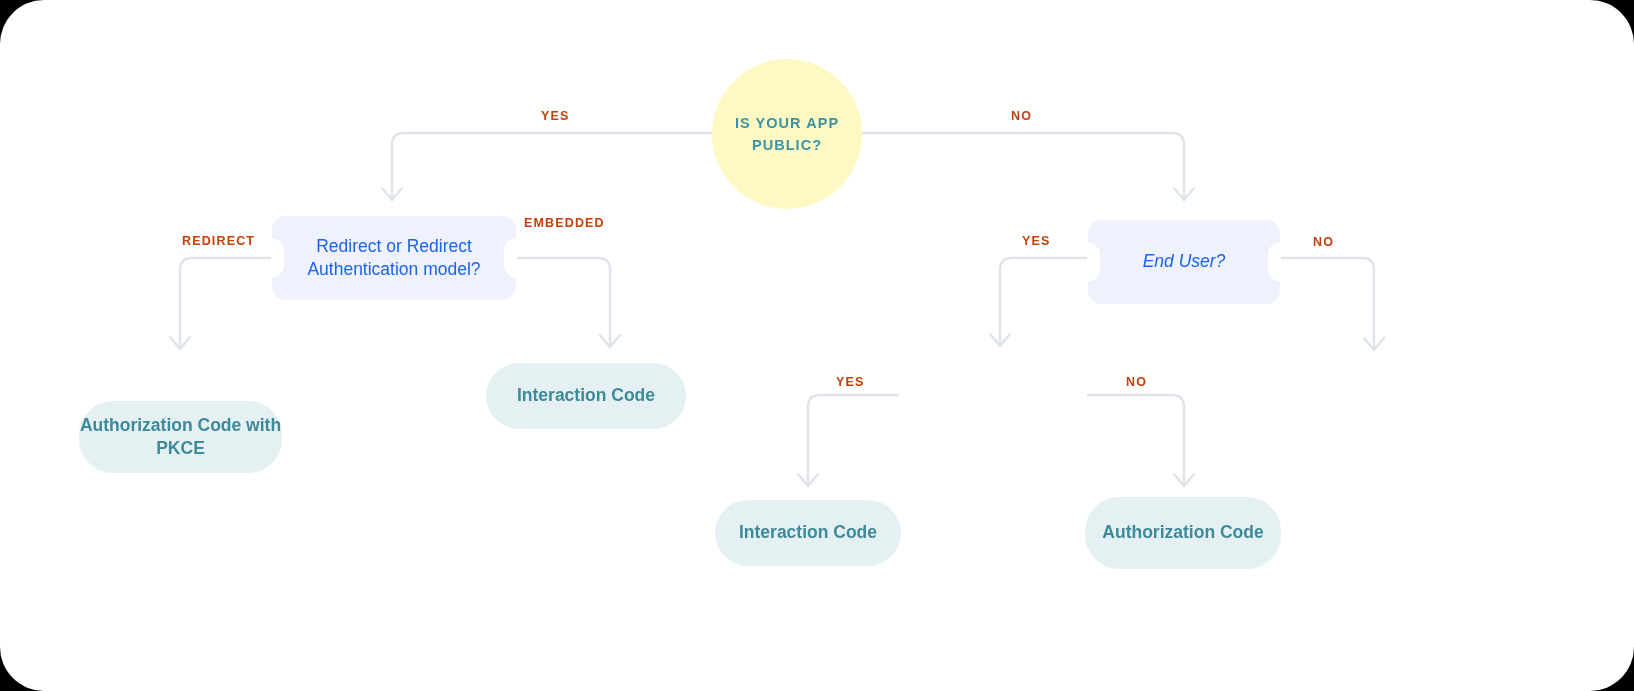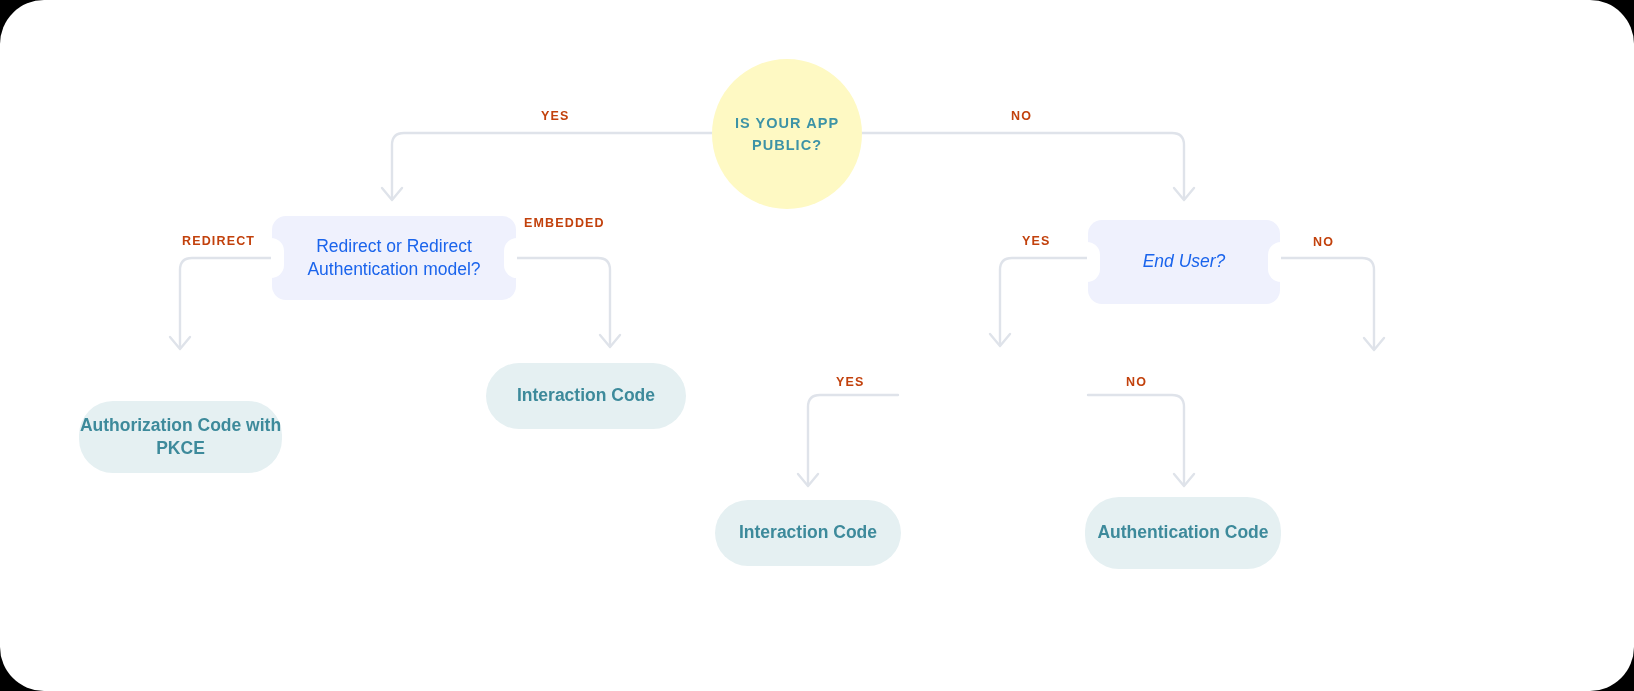--- a/index.html
+++ b/index.html
@@ -92,21 +92,21 @@
 
     <div class="node n-term" style="left:486px;top:363px;width:200px;height:66px;">
       <span>Interaction Code</span>
     </div>
 
     <div class="node n-term" style="left:715px;top:500px;width:186px;height:66px;">
       <span>Interaction Code</span>
     </div>
 
     <div class="node n-term" style="left:1085px;top:497px;width:196px;height:72px;">
-      <span>Authentication Code</span>
+      <span>Authorization Code</span>
     </div>
 
 
     <span class="elab" style="left:541px;top:109px;">YES</span>
     <span class="elab" style="left:1011px;top:109px;">NO</span>
     <span class="elab" style="left:182px;top:234px;">REDIRECT</span>
     <span class="elab" style="left:524px;top:216px;">EMBEDDED</span>
     <span class="elab" style="left:1022px;top:234px;">YES</span>
     <span class="elab" style="left:1313px;top:235px;">NO</span>
     <span class="elab" style="left:836px;top:375px;">YES</span>

